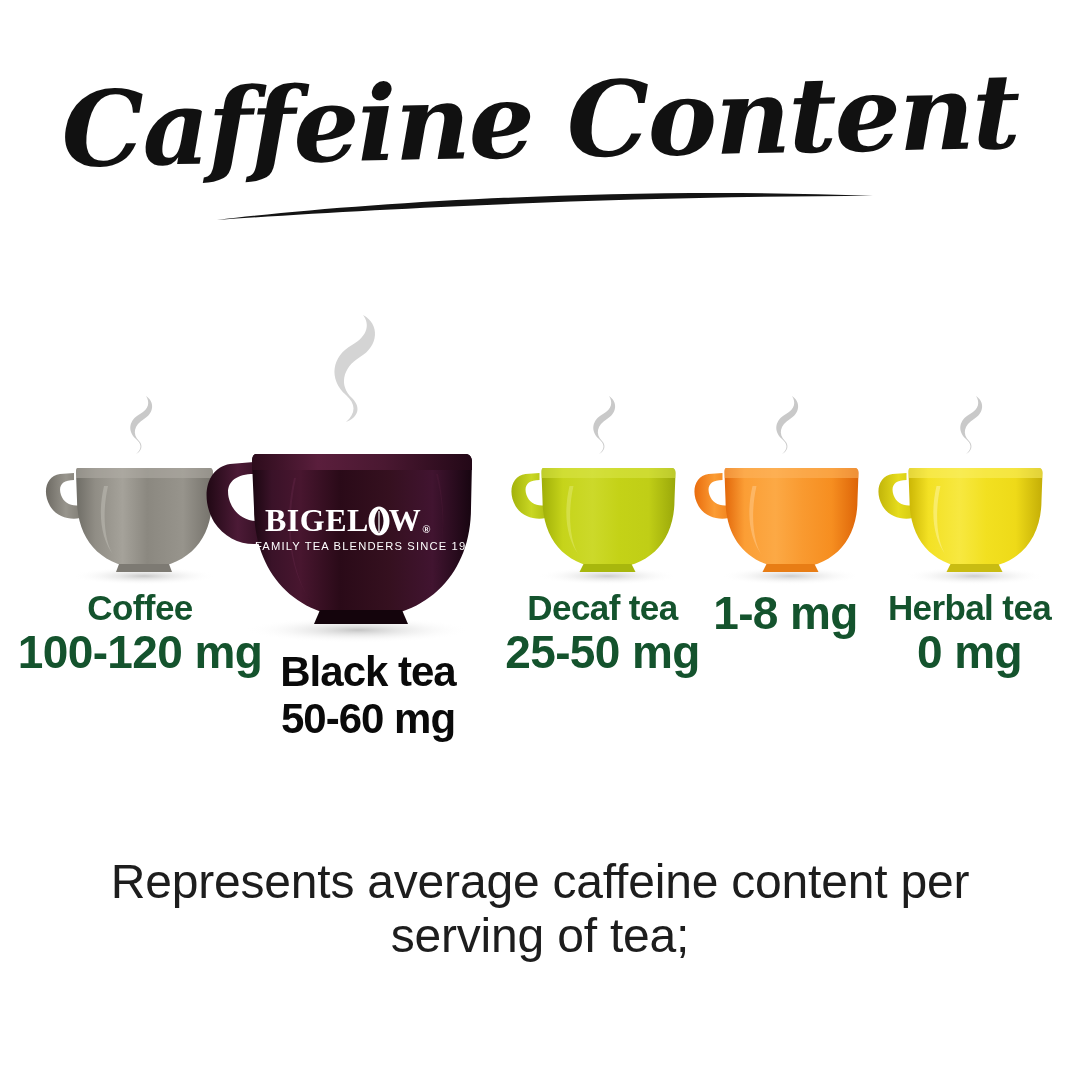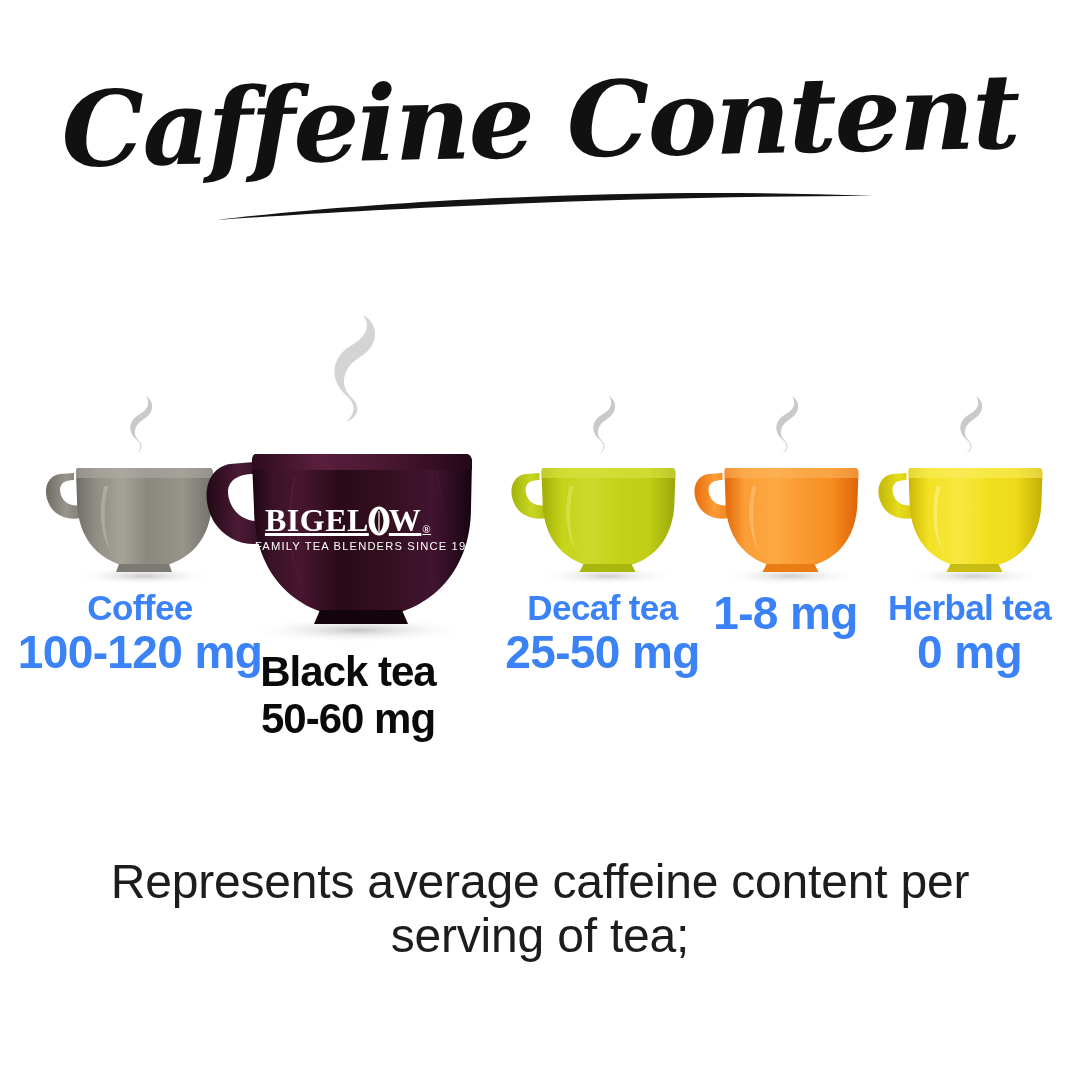--- a/index.html
+++ b/index.html
@@ -79,33 +79,34 @@
   .cup-art svg { display: block; }
 
   
   .cup-label {
     position: absolute;
     left: 50%;
     transform: translateX(-50%);
     white-space: nowrap;
     font-family: "Liberation Sans Narrow", "Liberation Sans", sans-serif;
     font-weight: 700;
-    color: #3b82f6;
+    color: #14532d;
     line-height: 1.12;
   }
   .cup-label .name { display: block; }
   .cup-label .amount { display: block; font-weight: 700; }
 
   .cup-label.small { font-size: 35px; letter-spacing: -0.6px; }
   .cup-label.small .amount { font-size: 46px; }
 
   .cup-label.feature {
     color: #0a0a0a;
     font-size: 42px;
     letter-spacing: -1px;
+    margin-left: 20px;
   }
   .cup-label.feature .amount { font-size: 42px; }
 
   
   #bigelow-logo {
     position: absolute;
     left: 50%;
     top: 204px;
     transform: translateX(-50%);
     width: 186px;
@@ -115,21 +116,20 @@
   #bigelow-wordmark {
     display: flex;
     align-items: flex-end;
     justify-content: center;
     font-family: "Liberation Serif", serif;
     font-weight: 700;
     font-size: 32px;
     letter-spacing: 0.5px;
     color: #ffffff;
     line-height: 1;
-    text-decoration: underline;
   }
   #bigelow-wordmark .w-a { display: inline-block; }
   #bigelow-wordmark .w-b { display: inline-block; }
   #bigelow-leaf { display: inline-block; width: 22px; height: 30px; margin: 0 -1px; }
   #bigelow-reg {
     font-size: 11px;
     line-height: 1;
     margin-left: 1px;
     position: relative;
     top: -1px;

